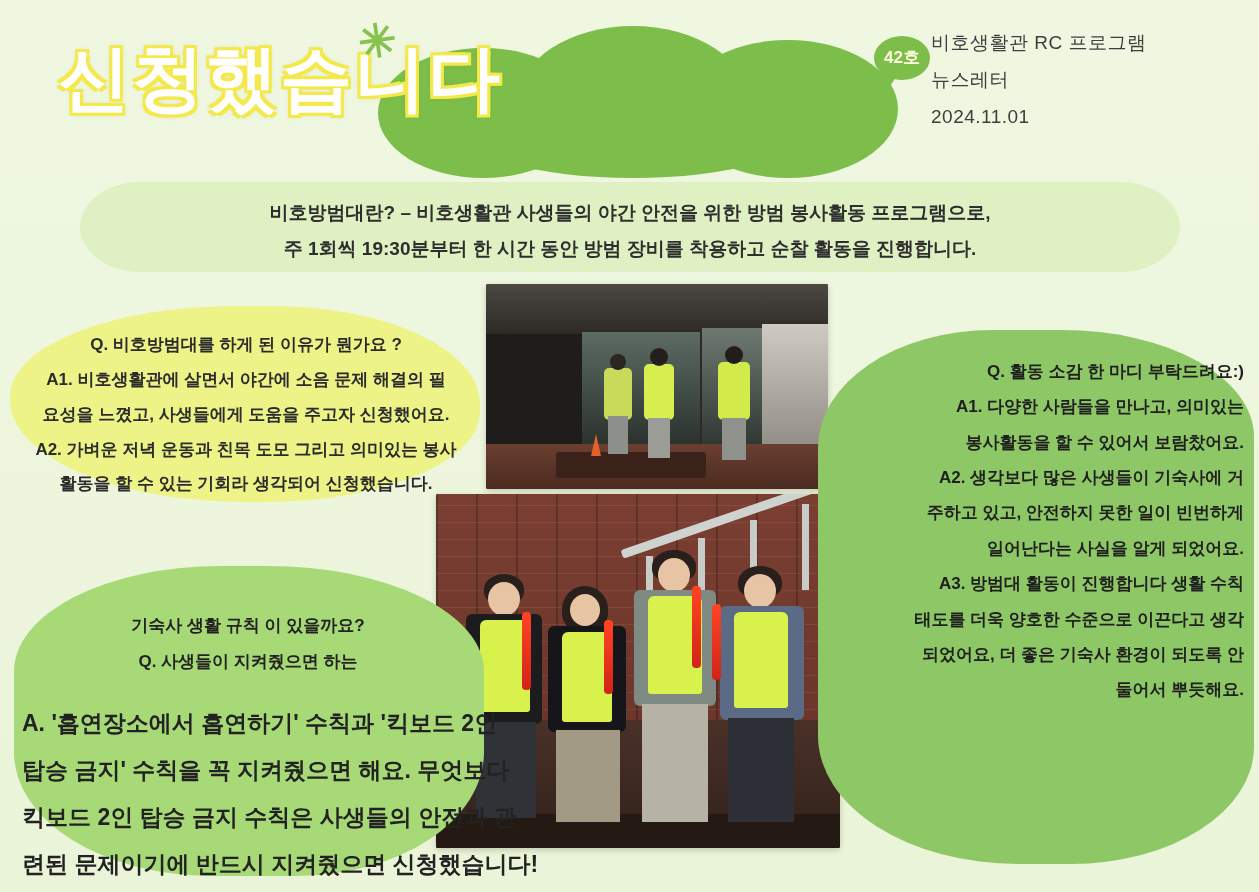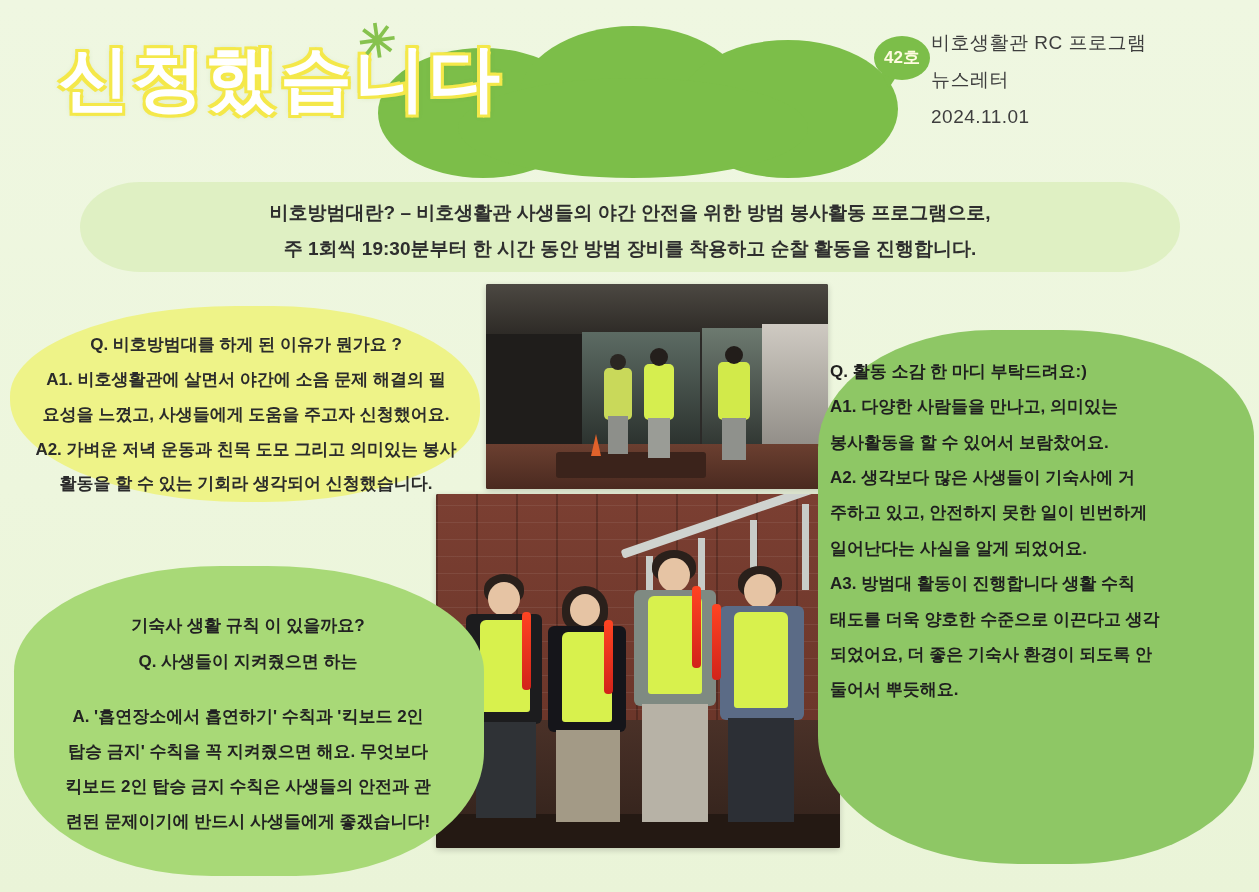--- a/index.html
+++ b/index.html
@@ -242,40 +242,40 @@
     line-height: 2.1;
     color: #222;
     font-weight: bold;
   }
   .qa-left-bottom-a {
     position: absolute;
     left: 22px;
     top: 700px;
     width: 452px;
     text-align: center;
-    font-size: 17px;
+    font-size: 23px;
     line-height: 2.05;
     color: #222;
     font-weight: bold;
   }
 
   .blob-right {
     left: 818px;
     top: 330px;
     width: 436px;
     height: 534px;
     background: #8ec765;
     border-radius: 40% 44% 42% 46% / 22% 20% 22% 24%;
   }
   .qa-right {
     position: absolute;
     left: 830px;
     top: 354px;
     width: 414px;
-    text-align: left;
+    text-align: right;
     font-size: 17px;
     line-height: 2.08;
     color: #1f1f1f;
     font-weight: bold;
   }
   .line { white-space: nowrap; }
 </style>
 </head>
 <body>
 
@@ -377,21 +377,21 @@
 
   <div class="blob blob-left-bottom"></div>
   <div class="qa-left-bottom-q">
     <div class="line">기숙사 생활 규칙 이 있을까요?</div>
     <div class="line">Q. 사생들이 지켜줬으면 하는</div>
   </div>
   <div class="qa-left-bottom-a">
     <div class="line">A. '흡연장소에서 흡연하기' 수칙과 '킥보드 2인</div>
     <div class="line">탑승 금지' 수칙을 꼭 지켜줬으면 해요. 무엇보다</div>
     <div class="line">킥보드 2인 탑승 금지 수칙은 사생들의 안전과 관</div>
-    <div class="line">련된 문제이기에 반드시 사생들에게 좋겠습니다!</div>
+    <div class="line">련된 문제이기에 반드시 지켜줬으면 신청했습니다!</div>
   </div>
 
   <div class="blob blob-right"></div>
   <div class="qa-right">
     <div class="line">Q. 활동 소감 한 마디 부탁드려요:)</div>
     <div class="line">A1. 다양한 사람들을 만나고, 의미있는</div>
     <div class="line">봉사활동을 할 수 있어서 보람찼어요.</div>
     <div class="line">A2. 생각보다 많은 사생들이 기숙사에 거</div>
     <div class="line">주하고 있고, 안전하지 못한 일이 빈번하게</div>
     <div class="line">일어난다는 사실을 알게 되었어요.</div>

